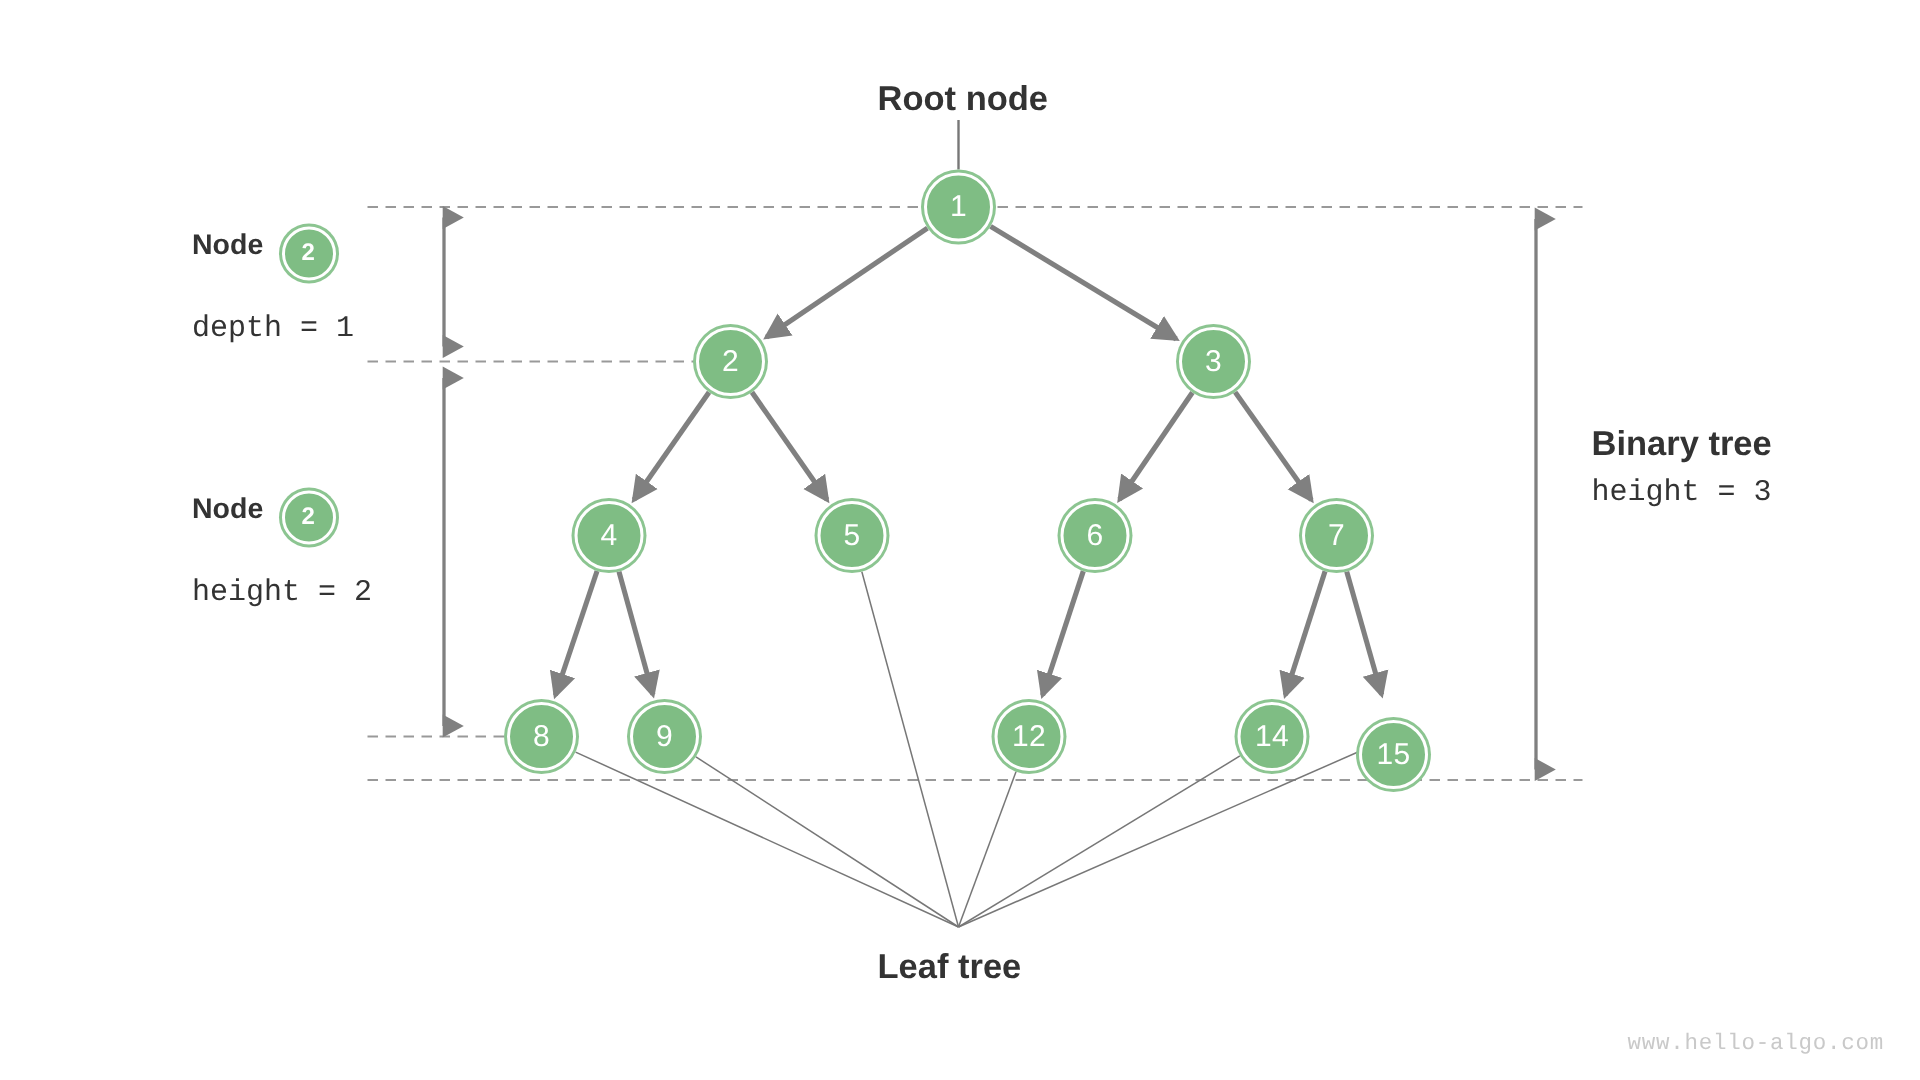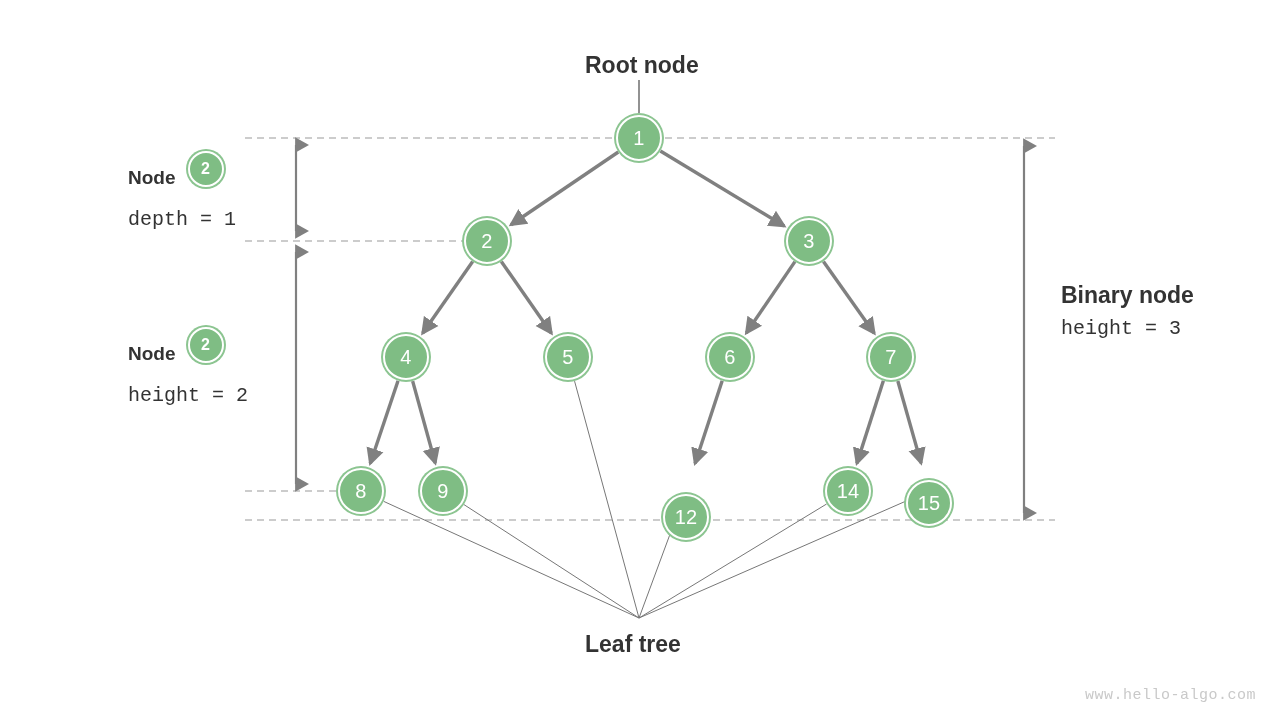--- a/index.html
+++ b/index.html
@@ -82,21 +82,21 @@
     color: #333333;
     white-space: nowrap;
   }
   .annot-title {
     position: absolute;
     font-weight: bold;
     font-size: 19px;
     color: #333333;
     white-space: nowrap;
     display: flex;
-    align-items: flex-end;
+    align-items: flex-start;
   }
   .watermark {
     position: absolute;
     right: 24px;
     bottom: 16px;
     font-family: "Liberation Mono", monospace;
     font-size: 15px;
     color: #c9c9c9;
     letter-spacing: 0.5px;
     white-space: nowrap;
@@ -159,38 +159,38 @@
   <div id="nodes-layer">
       <div class="node" style="left: 639px; top: 138px;">1</div>
       <div class="node" style="left: 487px; top: 241px;">2</div>
       <div class="node" style="left: 809px; top: 241px;">3</div>
       <div class="node" style="left: 406px; top: 357px;">4</div>
       <div class="node" style="left: 568px; top: 357px;">5</div>
       <div class="node" style="left: 730px; top: 357px;">6</div>
       <div class="node" style="left: 891px; top: 357px;">7</div>
       <div class="node" style="left: 361px; top: 491px;">8</div>
       <div class="node" style="left: 443px; top: 491px;">9</div>
-      <div class="node" style="left: 686px; top: 517px;">12</div>
+      <div class="node" style="left: 686px; top: 491px;">12</div>
       <div class="node" style="left: 848px; top: 491px; text-align: right;">14</div>
       <div class="node" style="left: 929px; top: 503px;">15</div>
     </div>
 
   <div class="label-bold" style="left:585px; top:52px;">Root node</div>
 
   <div class="label-bold" style="left:585px; top:631px;">Leaf tree</div>
 
   <div class="annot-title" style="left:128px; top:153px;">
     <span>Node</span>
     <span class="badge">2</span>
   </div>
   <div class="label-mono" style="left:128px; top:208px;">depth = 1</div>
 
   <div class="annot-title" style="left:128px; top:329px;">
     <span>Node</span>
     <span class="badge">2</span>
   </div>
   <div class="label-mono" style="left:128px; top:384px;">height = 2</div>
 
-  <div class="label-bold" style="left:1061px; top:282px;">Binary node</div>
+  <div class="label-bold" style="left:1061px; top:282px;">Binary tree</div>
   <div class="label-mono" style="left:1061px; top:317px;">height = 3</div>
 
   <div class="watermark">www.hello-algo.com</div>
 </div>
 
 </body></html>

